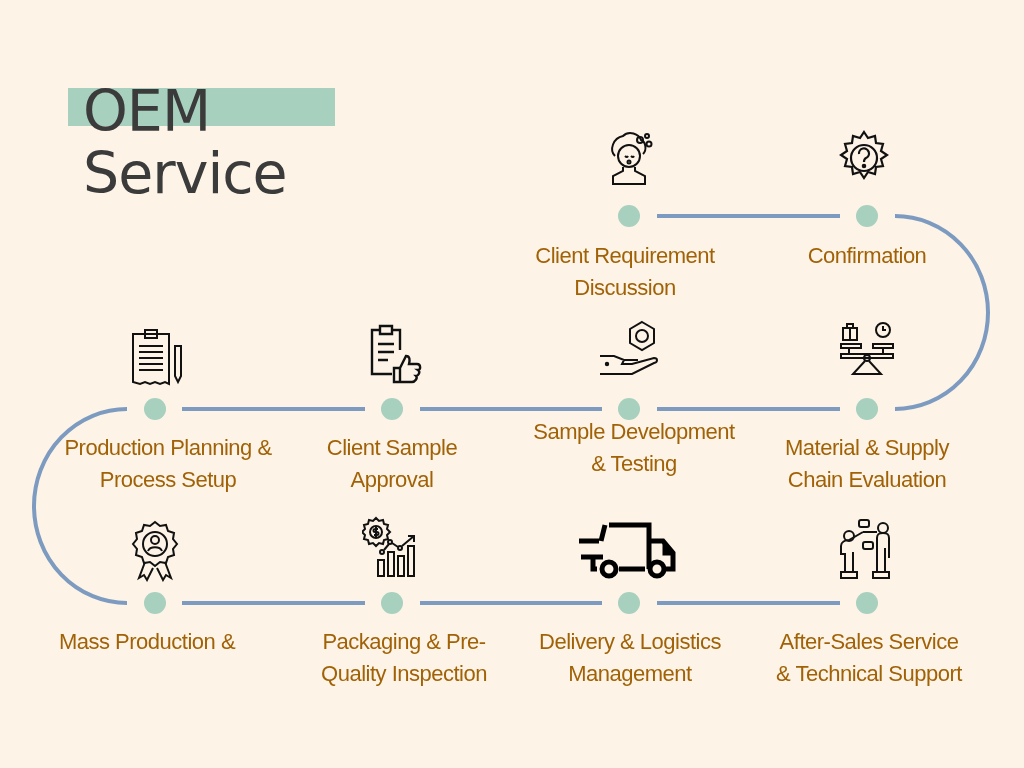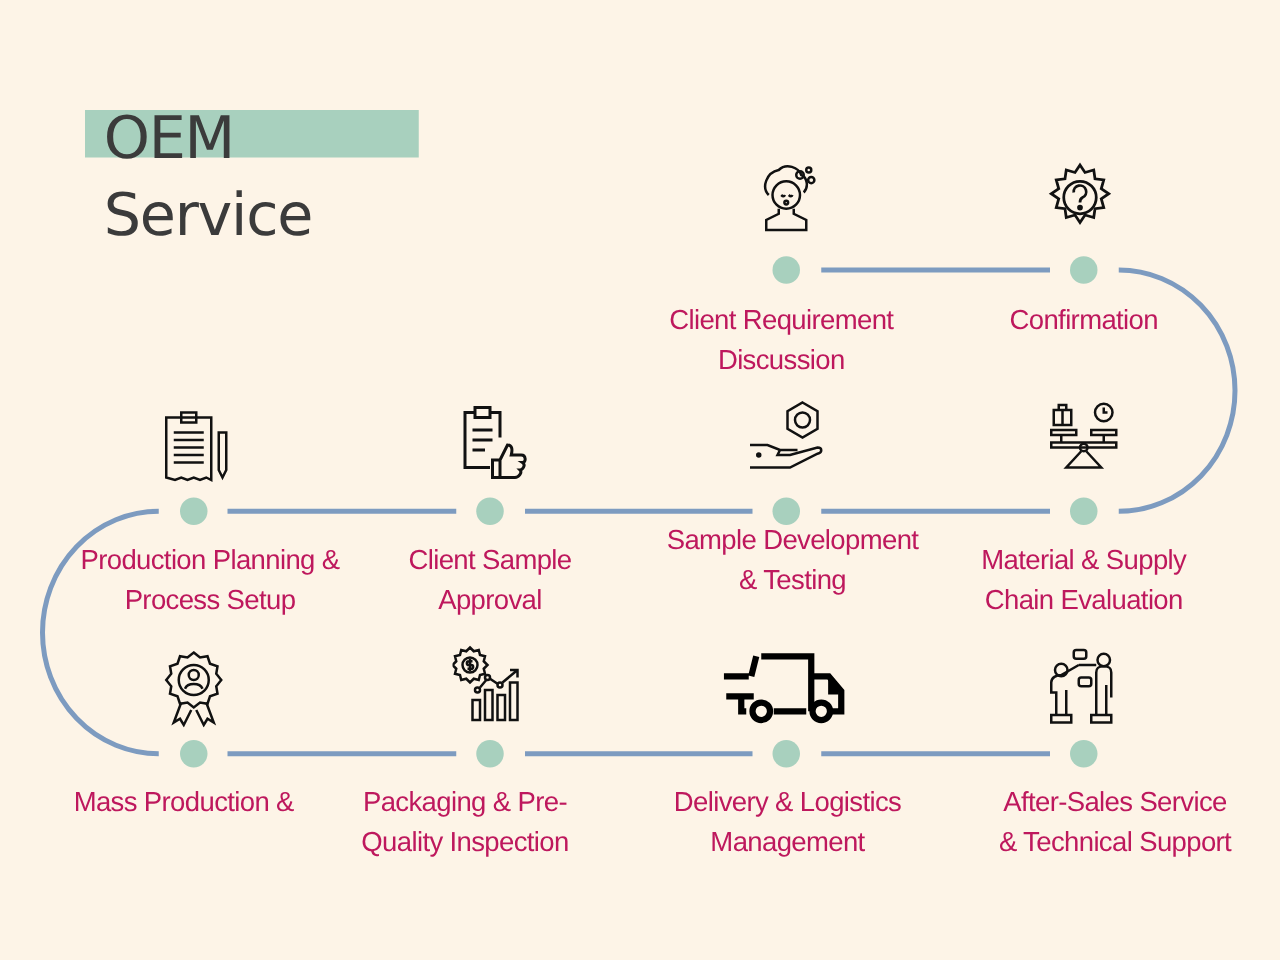--- a/index.html
+++ b/index.html
@@ -1,22 +1,22 @@
 <!DOCTYPE html>
 <html><head>
 <meta charset="utf-8">
 <style>
   html,body{margin:0;padding:0;}
   body{width:1024px;height:768px;background:#fdf4e7;position:relative;overflow:hidden;font-family:"Liberation Sans",sans-serif;color:#3b3b3b;}
   .title-band{position:absolute;left:68px;top:88px;width:267px;height:38px;background:#a8d0be;}
-  .title{position:absolute;left:83px;top:80px;font-family:"DejaVu Sans",sans-serif;font-size:47px;line-height:62px;color:#3b3b3b;letter-spacing:-1px;}
+  .title{position:absolute;left:83px;top:80px;font-family:"DejaVu Sans",sans-serif;font-size:57px;line-height:62px;color:#3b3b3b;letter-spacing:-1px;}
   .title div{white-space:nowrap;}
   svg.track{position:absolute;left:0;top:0;}
   .dot{position:absolute;width:22px;height:22px;border-radius:50%;background:#a8d0be;margin-left:-11px;margin-top:-11px;}
-  .label{position:absolute;width:240px;margin-left:-120px;text-align:center;font-size:22px;line-height:32px;color:#be185d;letter-spacing:-0.5px;}
+  .label{position:absolute;width:240px;margin-left:-120px;text-align:center;font-size:22px;line-height:32px;color:#a16207;letter-spacing:-0.5px;}
   .icon{position:absolute;width:64px;height:64px;margin-left:-32px;}
   .icon svg{width:64px;height:64px;}
 </style>
 </head>
 <body>
 
 <div class="title-band"></div>
 <div class="title">
   <div>OEM</div>
   <div>Service</div>
@@ -149,21 +149,21 @@
       <circle cx="28" cy="26" r="2"></circle>
       <circle cx="38" cy="32" r="2"></circle>
     <path d="M22 34l5-6M30 27l6 4M40 30l12-10M46 20h6v6"></path>
     <rect x="16" y="44" width="6" height="16"></rect>
       <rect x="26" y="36" width="6" height="24"></rect>
       <rect x="36" y="40" width="6" height="20"></rect>
       <rect x="46" y="30" width="6" height="30"></rect>
   </svg>
 </div>
 <div class="dot" style="left:392px;top:603px"></div>
-<div class="label" style="left:372px;top:626px">
+<div class="label" style="left:404px;top:626px">
   <div>Packaging &amp; Pre-</div>
   <div>Quality Inspection</div>
 </div>
 
 <div class="icon" style="left:629px;top:517px;width:100px;margin-left:-50px">
   <svg viewBox="0 0 100 64" style="width:100px;height:64px" fill="none" stroke="#000" stroke-width="5">
     <path d="M30 8h40v44M70 24h14l10 12v16h-8M66 52H40M18 52h-4V40"></path>
     <path d="M0 24h20M2 40h22M22 24l4-16"></path>
     <circle cx="30" cy="52" r="7"></circle>
       <circle cx="78" cy="52" r="7"></circle>
@@ -179,16 +179,16 @@
 <div class="icon" style="left:867px;top:518px">
   <svg viewBox="0 0 64 64" fill="none" stroke="#111" stroke-width="2">
     <circle cx="14" cy="18" r="5"></circle>
       <circle cx="48" cy="10" r="5"></circle>
     <path d="M6 60v-6h16v6zM10 54V36h-4V28c0-4 4-6 8-6l14-8M18 54V34M38 60v-6h16v6zM42 54V20c0-4 2-5 6-5s6 1 6 5v20M50 54V30M28 14h14"></path>
     <rect x="24" y="2" width="10" height="7" rx="2"></rect>
       <rect x="28" y="24" width="10" height="7" rx="2"></rect>
   </svg>
 </div>
 <div class="dot" style="left:867px;top:603px"></div>
-<div class="label" style="left:892px;top:626px">
+<div class="label" style="left:869px;top:626px">
   <div>After-Sales Service</div>
   <div>&amp; Technical Support</div>
 </div>
 
 </body></html>

